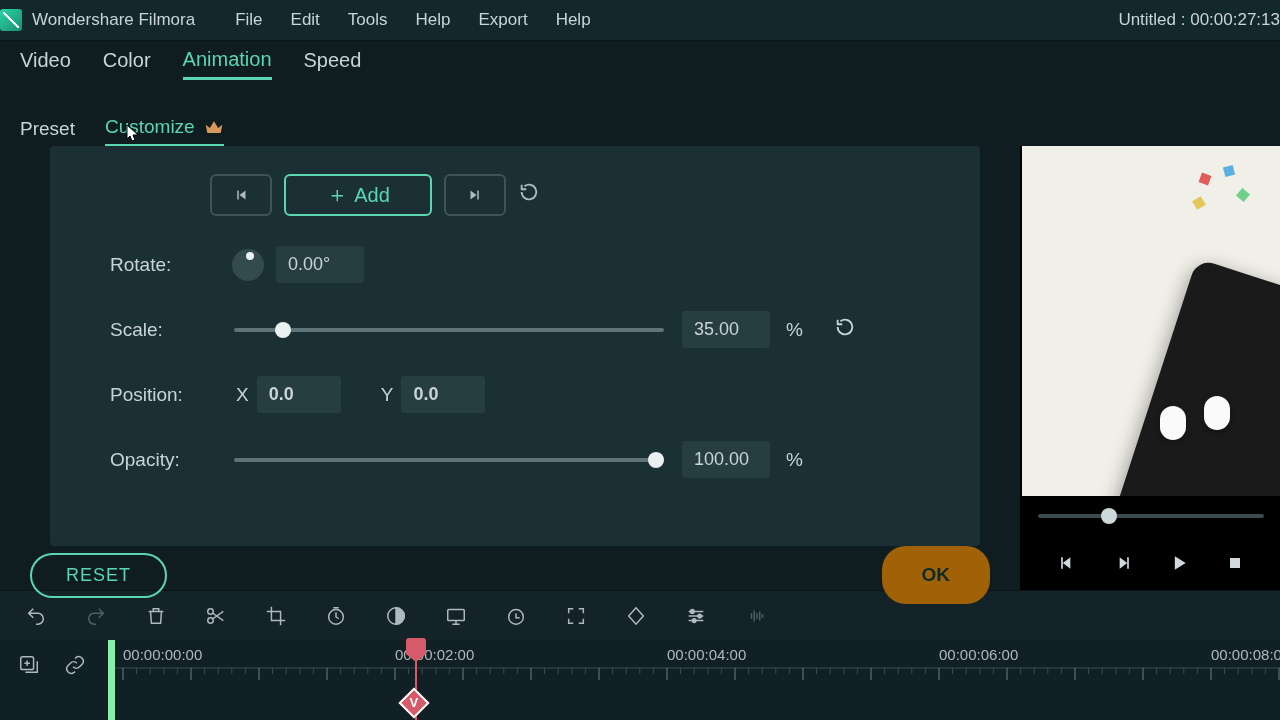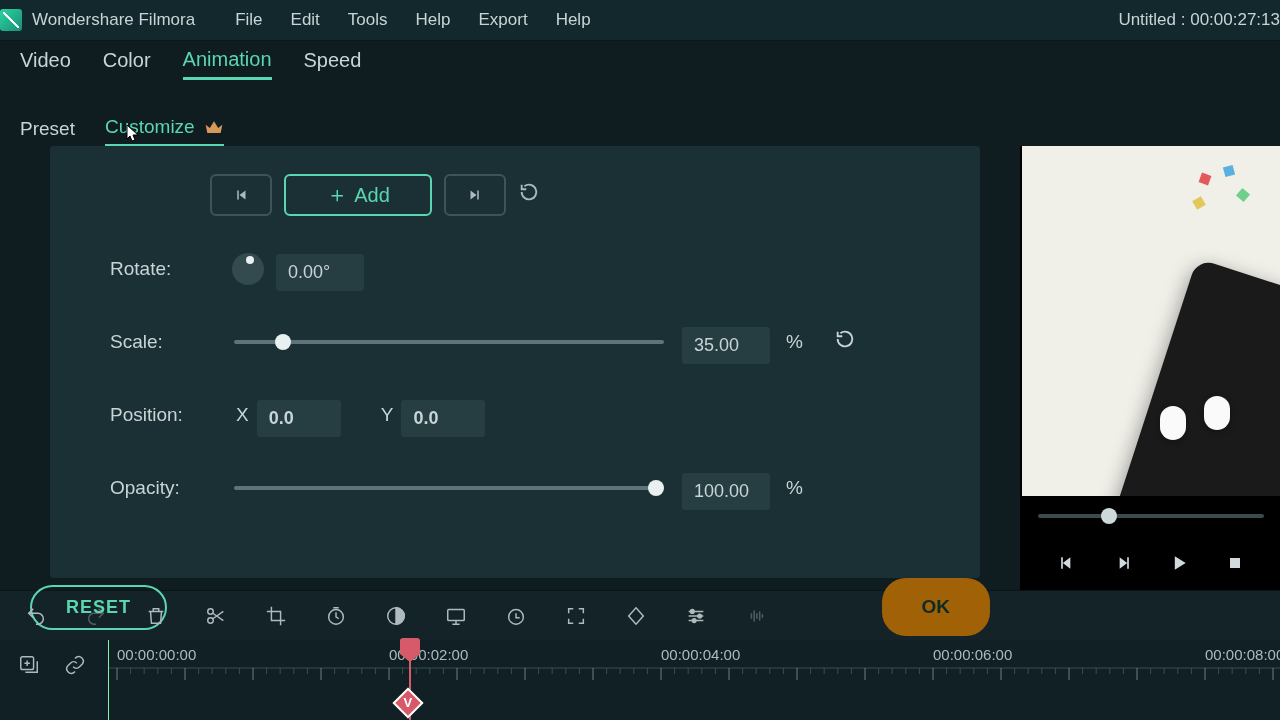--- a/index.html
+++ b/index.html
@@ -50,32 +50,32 @@
   .kf-btn{border:2px solid var(--border);background:transparent;border-radius:6px;height:42px;display:flex;align-items:center;justify-content:center;cursor:pointer;color:var(--text);}
   .kf-nav{width:62px;font-size:18px;}
   .kf-add{width:148px;border-color:var(--accent);color:var(--accent);font-size:20px;font-weight:500;}
   .kf-add .plus{font-size:22px;margin-right:6px;font-weight:400;}
   .kf-reset{width:30px;border:none;font-size:22px;}
 
   .prop-row{display:flex;align-items:center;margin-bottom:28px;font-size:19px;}
   .prop-label{width:110px;text-align:left;margin-right:12px;color:var(--text);}
   .rot-knob{width:32px;height:32px;border-radius:50%;background:#334a4f;margin-right:12px;position:relative;}
   .rot-knob::after{content:"";position:absolute;width:8px;height:8px;background:#e8f0f1;border-radius:50%;left:14px;top:3px;}
-  .val-box{background:var(--bg-input);border:none;color:var(--text);font-size:18px;padding:8px 12px;border-radius:3px;width:88px;margin-top:8px;}
+  .val-box{background:var(--bg-input);border:none;color:var(--text);font-size:18px;padding:8px 12px;border-radius:3px;width:88px;}
   .val-box.sm{width:84px;font-weight:bold;}
   .slider{appearance:none;height:4px;background:var(--slider-track);border-radius:2px;outline:none;flex:1;max-width:430px;margin-right:18px;}
   .slider::-webkit-slider-thumb{appearance:none;width:16px;height:16px;border-radius:50%;background:#e8f0f1;cursor:pointer;}
   .slider::-moz-range-thumb{width:16px;height:16px;border-radius:50%;background:#e8f0f1;border:none;cursor:pointer;}
   .unit{margin-left:16px;font-size:19px;width:26px;}
   .reset-ico{margin-left:22px;font-size:22px;cursor:pointer;color:var(--text);}
   .coord-lbl{font-size:19px;margin-right:8px;margin-left:4px;}
 
   
   .action-row{height:70px;display:flex;align-items:center;padding:0 30px;}
-  .btn-reset{border:2px solid var(--accent);background:transparent;color:var(--accent);font-size:18px;font-weight:700;letter-spacing:1px;border-radius:24px;padding:10px 34px;cursor:pointer;}
+  .btn-reset{border:2px solid var(--accent);background:transparent;color:var(--accent);font-size:18px;font-weight:400;letter-spacing:1px;border-radius:24px;padding:10px 34px;cursor:pointer;}
   .btn-ok{margin-left:auto;background:#a16207;border:none;color:#0e2a24;font-size:19px;font-weight:600;border-radius:24px;padding:18px 40px;cursor:pointer;}
 
   
   .preview-img{flex:1;background:#f0efe8;position:relative;overflow:hidden;}
   .phone{position:absolute;right:-30px;top:130px;width:160px;height:280px;background:#1a1a1a;border-radius:18px;transform:rotate(18deg);box-shadow:0 6px 20px rgba(0,0,0,.4);}
   .earbuds{position:absolute;right:50px;bottom:30px;width:70px;height:70px;}
   .earbuds::before,.earbuds::after{content:"";position:absolute;width:26px;height:34px;background:#fafafa;border-radius:14px;box-shadow:0 2px 6px rgba(0,0,0,.3);}
   .earbuds::before{left:0;top:10px;}
   .earbuds::after{right:0;top:0;}
   .confetti{position:absolute;right:20px;top:20px;width:70px;height:50px;}
@@ -94,21 +94,21 @@
   
   .tl-toolbar{height:50px;background:#132327;display:flex;align-items:center;gap:36px;padding:0 24px;border-top:1px solid #0a1517;}
   .tl-tool{width:24px;height:24px;cursor:pointer;color:#aebabd;display:flex;align-items:center;justify-content:center;}
   .tl-tool svg{width:22px;height:22px;stroke:#aebabd;fill:none;stroke-width:1.6;}
   .tl-tool.dim svg{opacity:.4;}
 
   
   .timeline{height:80px;background:#112024;display:flex;position:relative;}
   .tl-left{width:108px;display:flex;align-items:flex-start;gap:24px;padding:14px 14px 0 18px;}
   .tl-left svg{width:22px;height:22px;stroke:#aebabd;fill:none;stroke-width:1.6;}
-  .tl-ruler{flex:1;position:relative;border-left:1px solid #86efac;}
+  .tl-ruler{flex:1;position:relative;border-left:7px solid #86efac;}
   .ruler-svg{position:absolute;inset:0;}
   .time-label{font-size:15px;fill:#aebabd;}
   .playhead{position:absolute;top:0;bottom:0;width:2px;background:#d75a6a;}
   .playhead-head{position:absolute;top:-2px;left:-9px;width:20px;height:16px;background:#d75a6a;border-radius:3px 3px 0 0;}
   .playhead-head::after{content:"";position:absolute;left:0;bottom:-8px;border-left:10px solid transparent;border-right:10px solid transparent;border-top:8px solid #d75a6a;}
   .kf-diamond{position:absolute;bottom:-2px;width:22px;height:22px;background:#d75a6a;border:2px solid #fff;transform:rotate(45deg);left:-12px;}
   .kf-diamond span{position:absolute;transform:rotate(-45deg);left:4px;top:1px;font-size:13px;color:#fff;font-weight:600;}
 </style>
 </head>
 <body>

